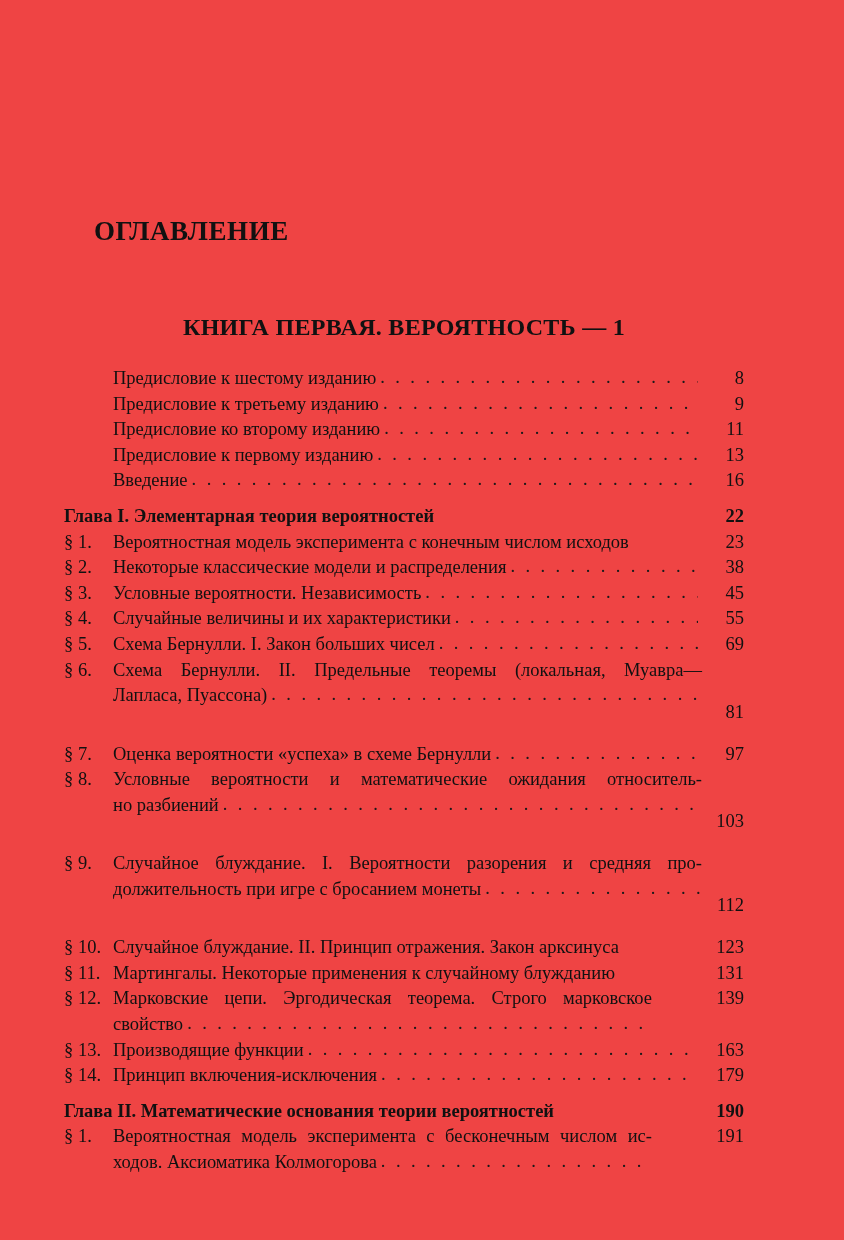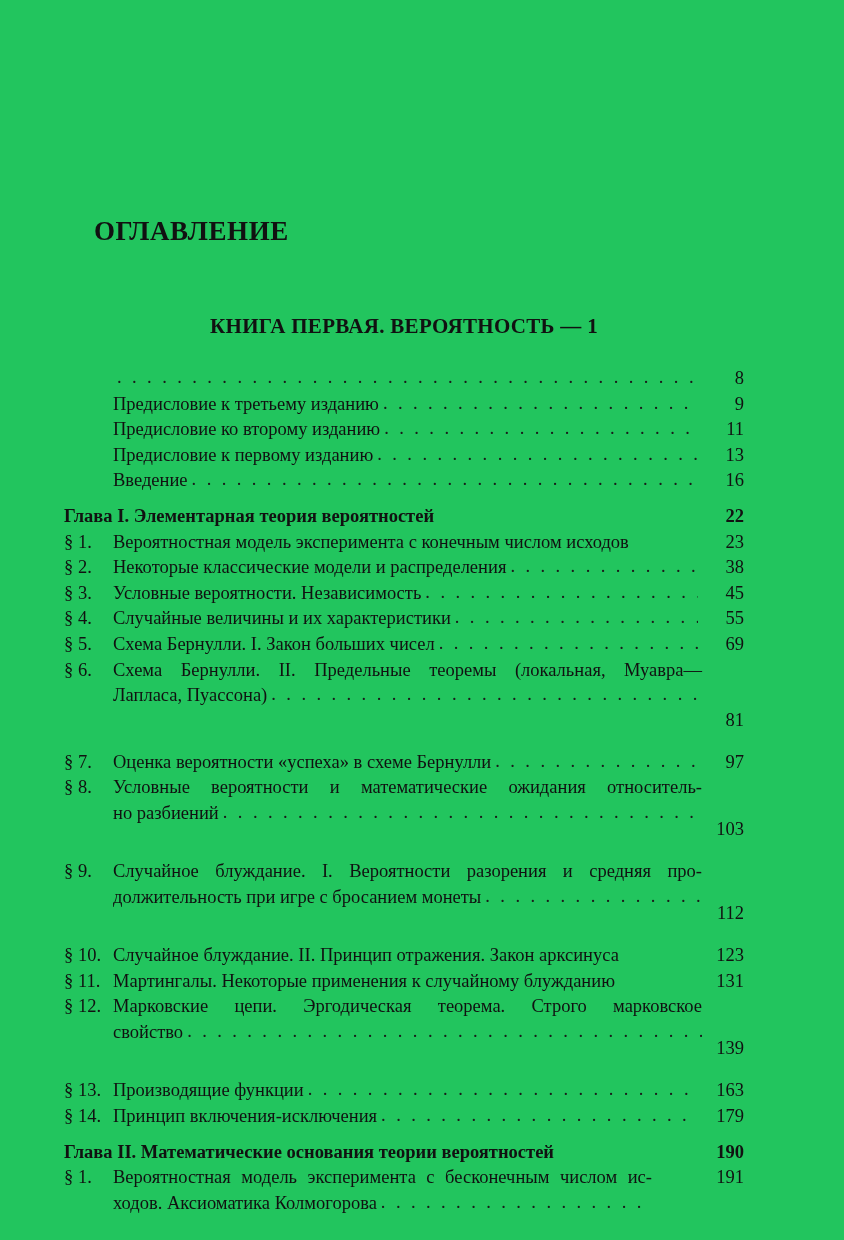--- a/index.html
+++ b/index.html
@@ -11,21 +11,21 @@
     width: 844px;
     height: 1240px;
     position: relative;
     font-family: "Liberation Serif", "DejaVu Serif", serif;
     color: #111111;
     overflow: hidden;
   }
   .page {
     position: absolute;
     inset: 0;
-    background: #22c55e;
+    background: #ef4444;
   }
 
   
   .toc-title {
     position: absolute;
     left: 94px;
     top: 218px;
     font-size: 27px;
     font-weight: bold;
     letter-spacing: 0.6px;
@@ -33,21 +33,21 @@
     white-space: nowrap;
   }
 
   
   .book-heading {
     position: absolute;
     left: 64px;
     top: 314px;
     width: 680px;
     text-align: center;
-    font-size: 21px;
+    font-size: 24px;
     font-weight: bold;
     letter-spacing: 0.3px;
     white-space: nowrap;
   }
 
   
   .toc-body {
     position: absolute;
     left: 64px;
     top: 366px;
@@ -127,20 +127,21 @@
   <div class="toc-title">ОГЛАВЛЕНИЕ</div>
 
   <div class="book-heading">КНИГА ПЕРВАЯ. ВЕРОЯТНОСТЬ — 1</div>
 
   <div class="toc-body">
     <div id="toc-rows">
         <div class="row">
           <span class="num"></span>
           <div class="body-col">
             <div class="ln">
+              <span class="txt">Предисловие к шестому изданию</span>
               <span class="leader">. . . . . . . . . . . . . . . . . . . . . . . . . . . . . . . . . . . . . . . . . . . . . . . . . . . . . . . . . . . . . . . .</span>
             </div>
           </div>
           <span class="pg">8</span>
         </div>
         <div class="row">
           <span class="num"></span>
           <div class="body-col">
             <div class="ln">
               <span class="txt">Предисловие к третьему изданию</span>
@@ -238,21 +239,21 @@
           <span class="num">§ 6.</span>
           <div class="body-col">
             <div class="ln">
               <span class="txt just">Схема Бернулли. II. Предельные теоремы (локальная, Муавра—</span>
             </div>
             <div class="ln">
               <span class="txt">Лапласа, Пуассона)</span>
               <span class="leader">. . . . . . . . . . . . . . . . . . . . . . . . . . . . . . . . . . . . . . . . . . . . . . . . . . . . . . . . . . . . . . . .</span>
             </div>
           </div>
-          <div class="pgcol" style="display: flex; flex-direction: column; justify-content: space-between; flex: 0 0 42px; gap: 8px;">
+          <div class="pgcol" style="display: flex; flex-direction: column; justify-content: space-between; flex: 0 0 42px;">
             <span class="pg">&nbsp;</span>
             <span class="pg">81</span>
           </div>
         </div>
         <div class="row">
           <span class="num">§ 7.</span>
           <div class="body-col">
             <div class="ln">
               <span class="txt">Оценка вероятности «успеха» в схеме Бернулли</span>
               <span class="leader">. . . . . . . . . . . . . . . . . . . . . . . . . . . . . . . . . . . . . . . . . . . . . . . . . . . . . . . . . . . . . . . .</span>
@@ -316,21 +317,21 @@
           <span class="num">§ 12.</span>
           <div class="body-col">
             <div class="ln">
               <span class="txt just">Марковские цепи. Эргодическая теорема. Строго марковское</span>
             </div>
             <div class="ln">
               <span class="txt">свойство</span>
               <span class="leader">. . . . . . . . . . . . . . . . . . . . . . . . . . . . . . . . . . . . . . . . . . . . . . . . . . . . . . . . . . . . . . . .</span>
             </div>
           </div>
-          <div class="pgcol" style="display: flex; flex-direction: column; justify-content: flex-end; flex: 0 0 42px;">
+          <div class="pgcol" style="display: flex; flex-direction: row; justify-content: flex-end; flex: 0 0 42px;">
             <span class="pg">&nbsp;</span>
             <span class="pg">139</span>
           </div>
         </div>
         <div class="row">
           <span class="num">§ 13.</span>
           <div class="body-col">
             <div class="ln">
               <span class="txt">Производящие функции</span>
               <span class="leader">. . . . . . . . . . . . . . . . . . . . . . . . . . . . . . . . . . . . . . . . . . . . . . . . . . . . . . . . . . . . . . . .</span>

